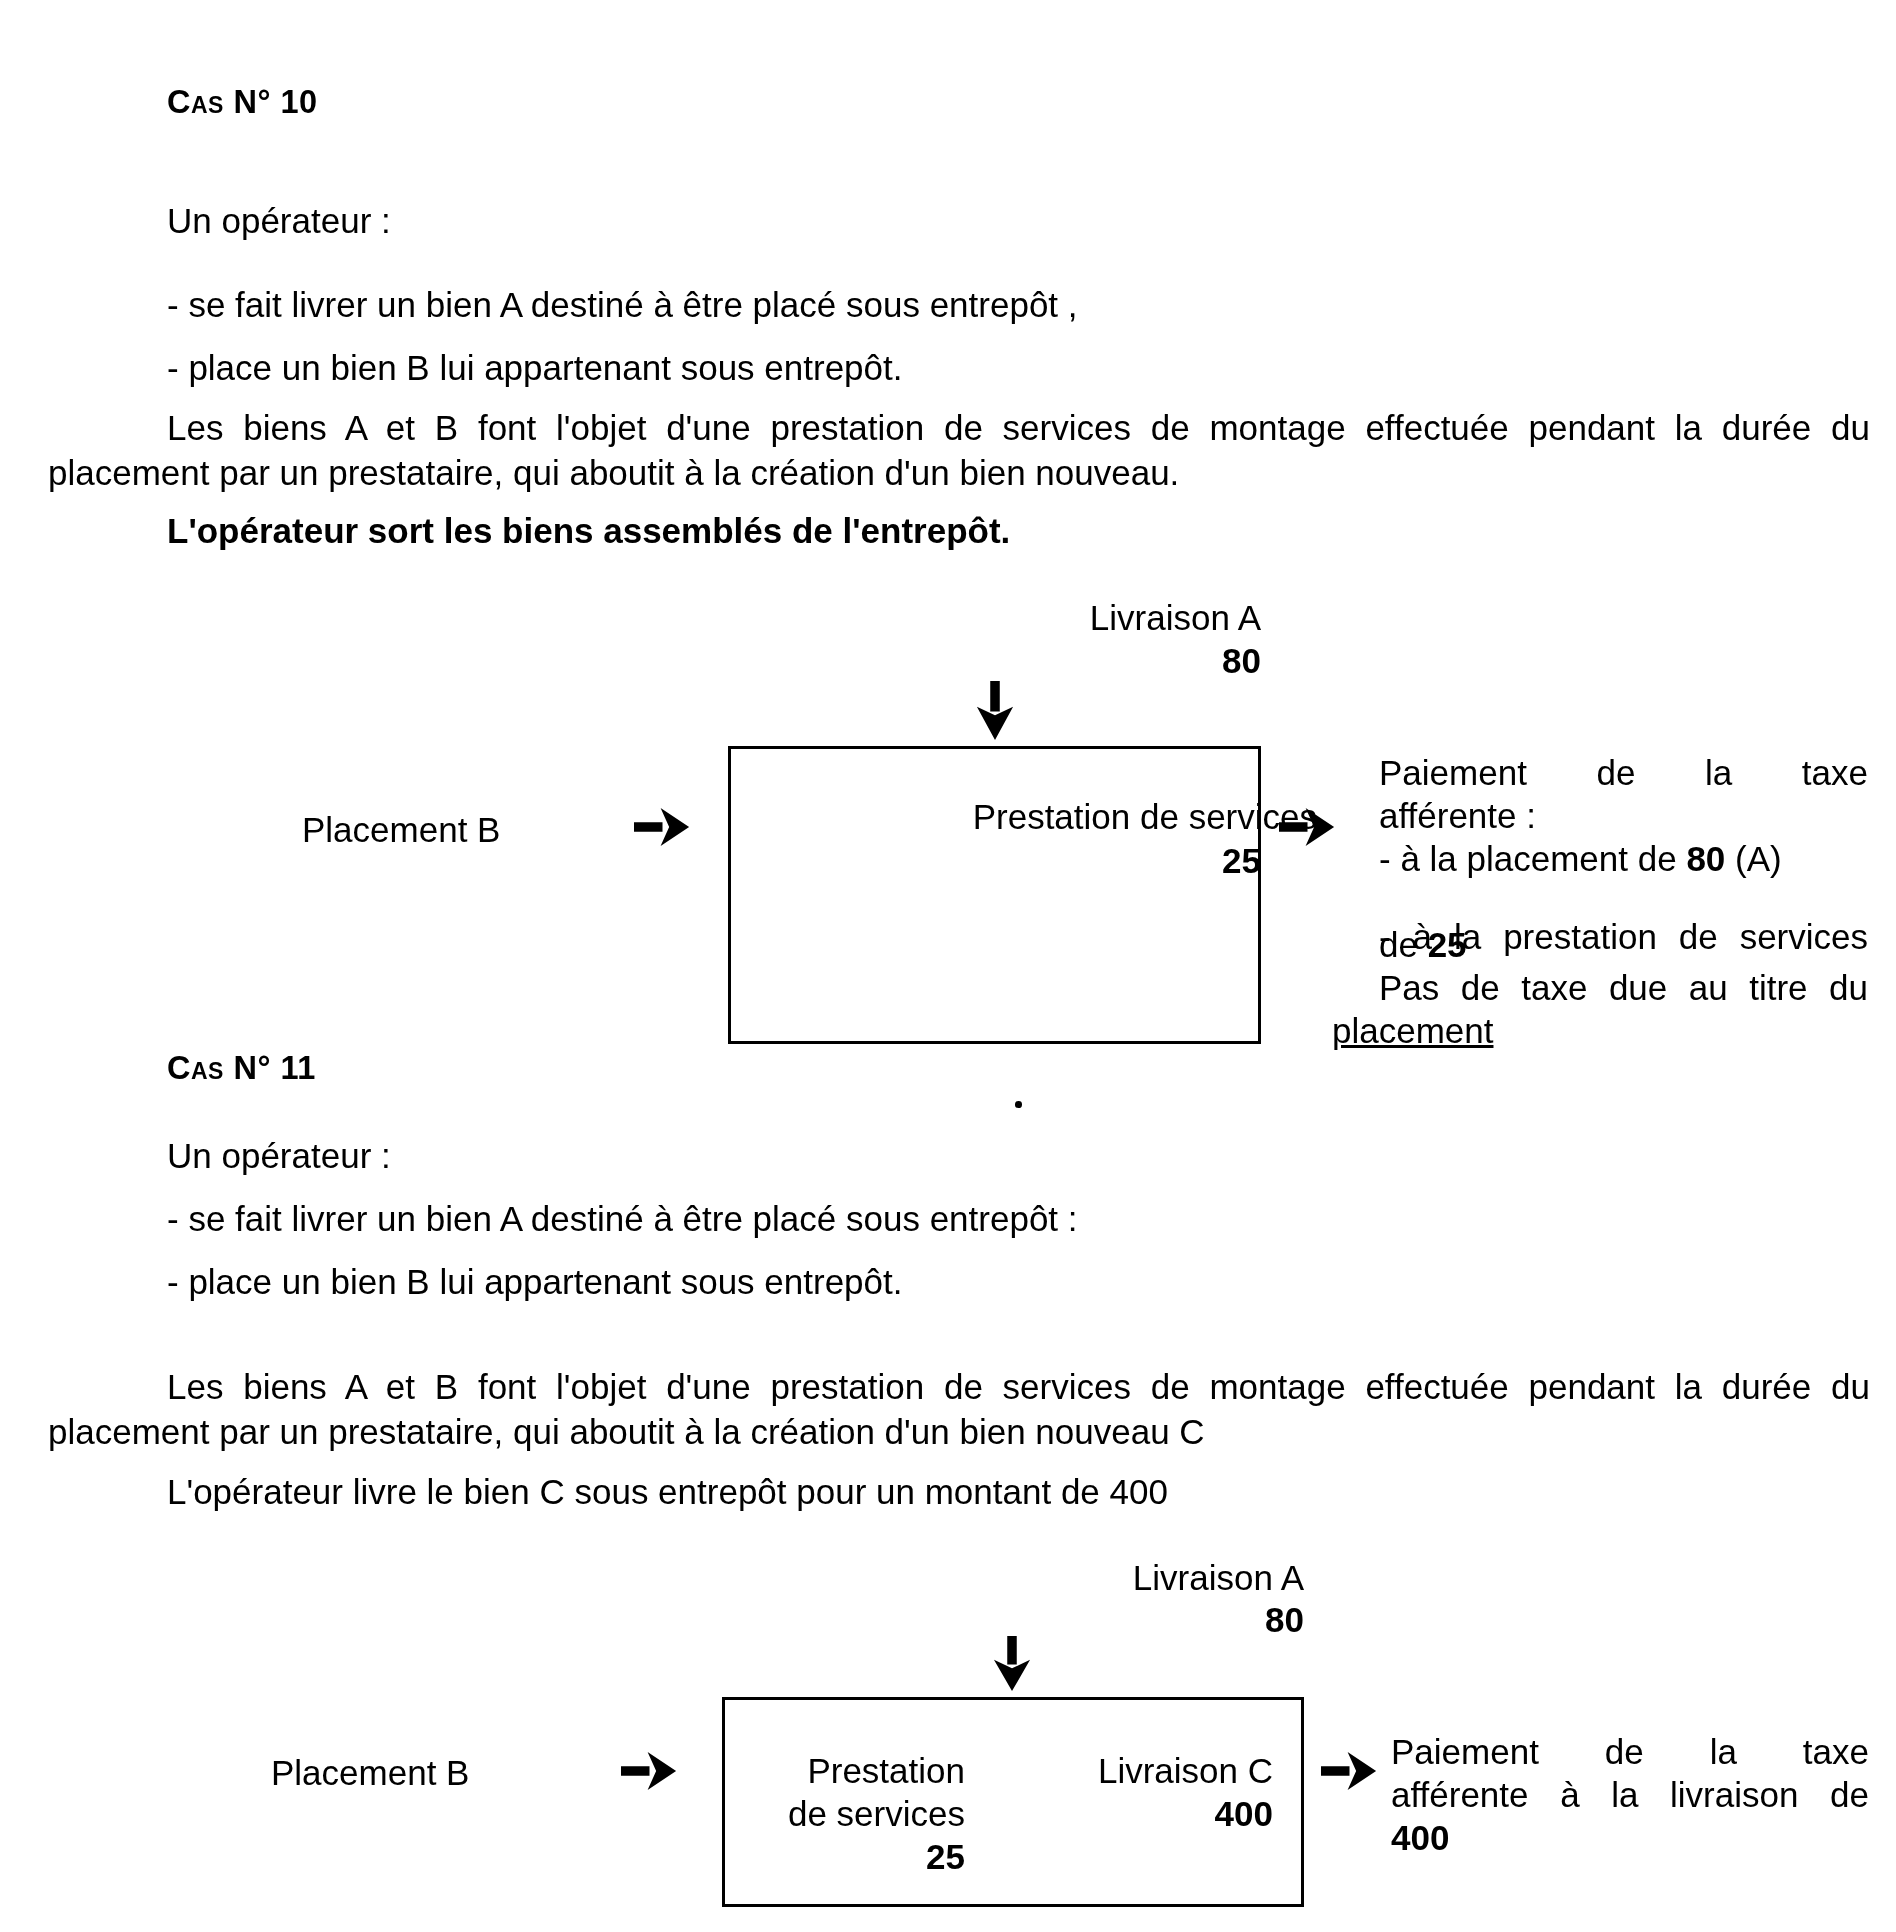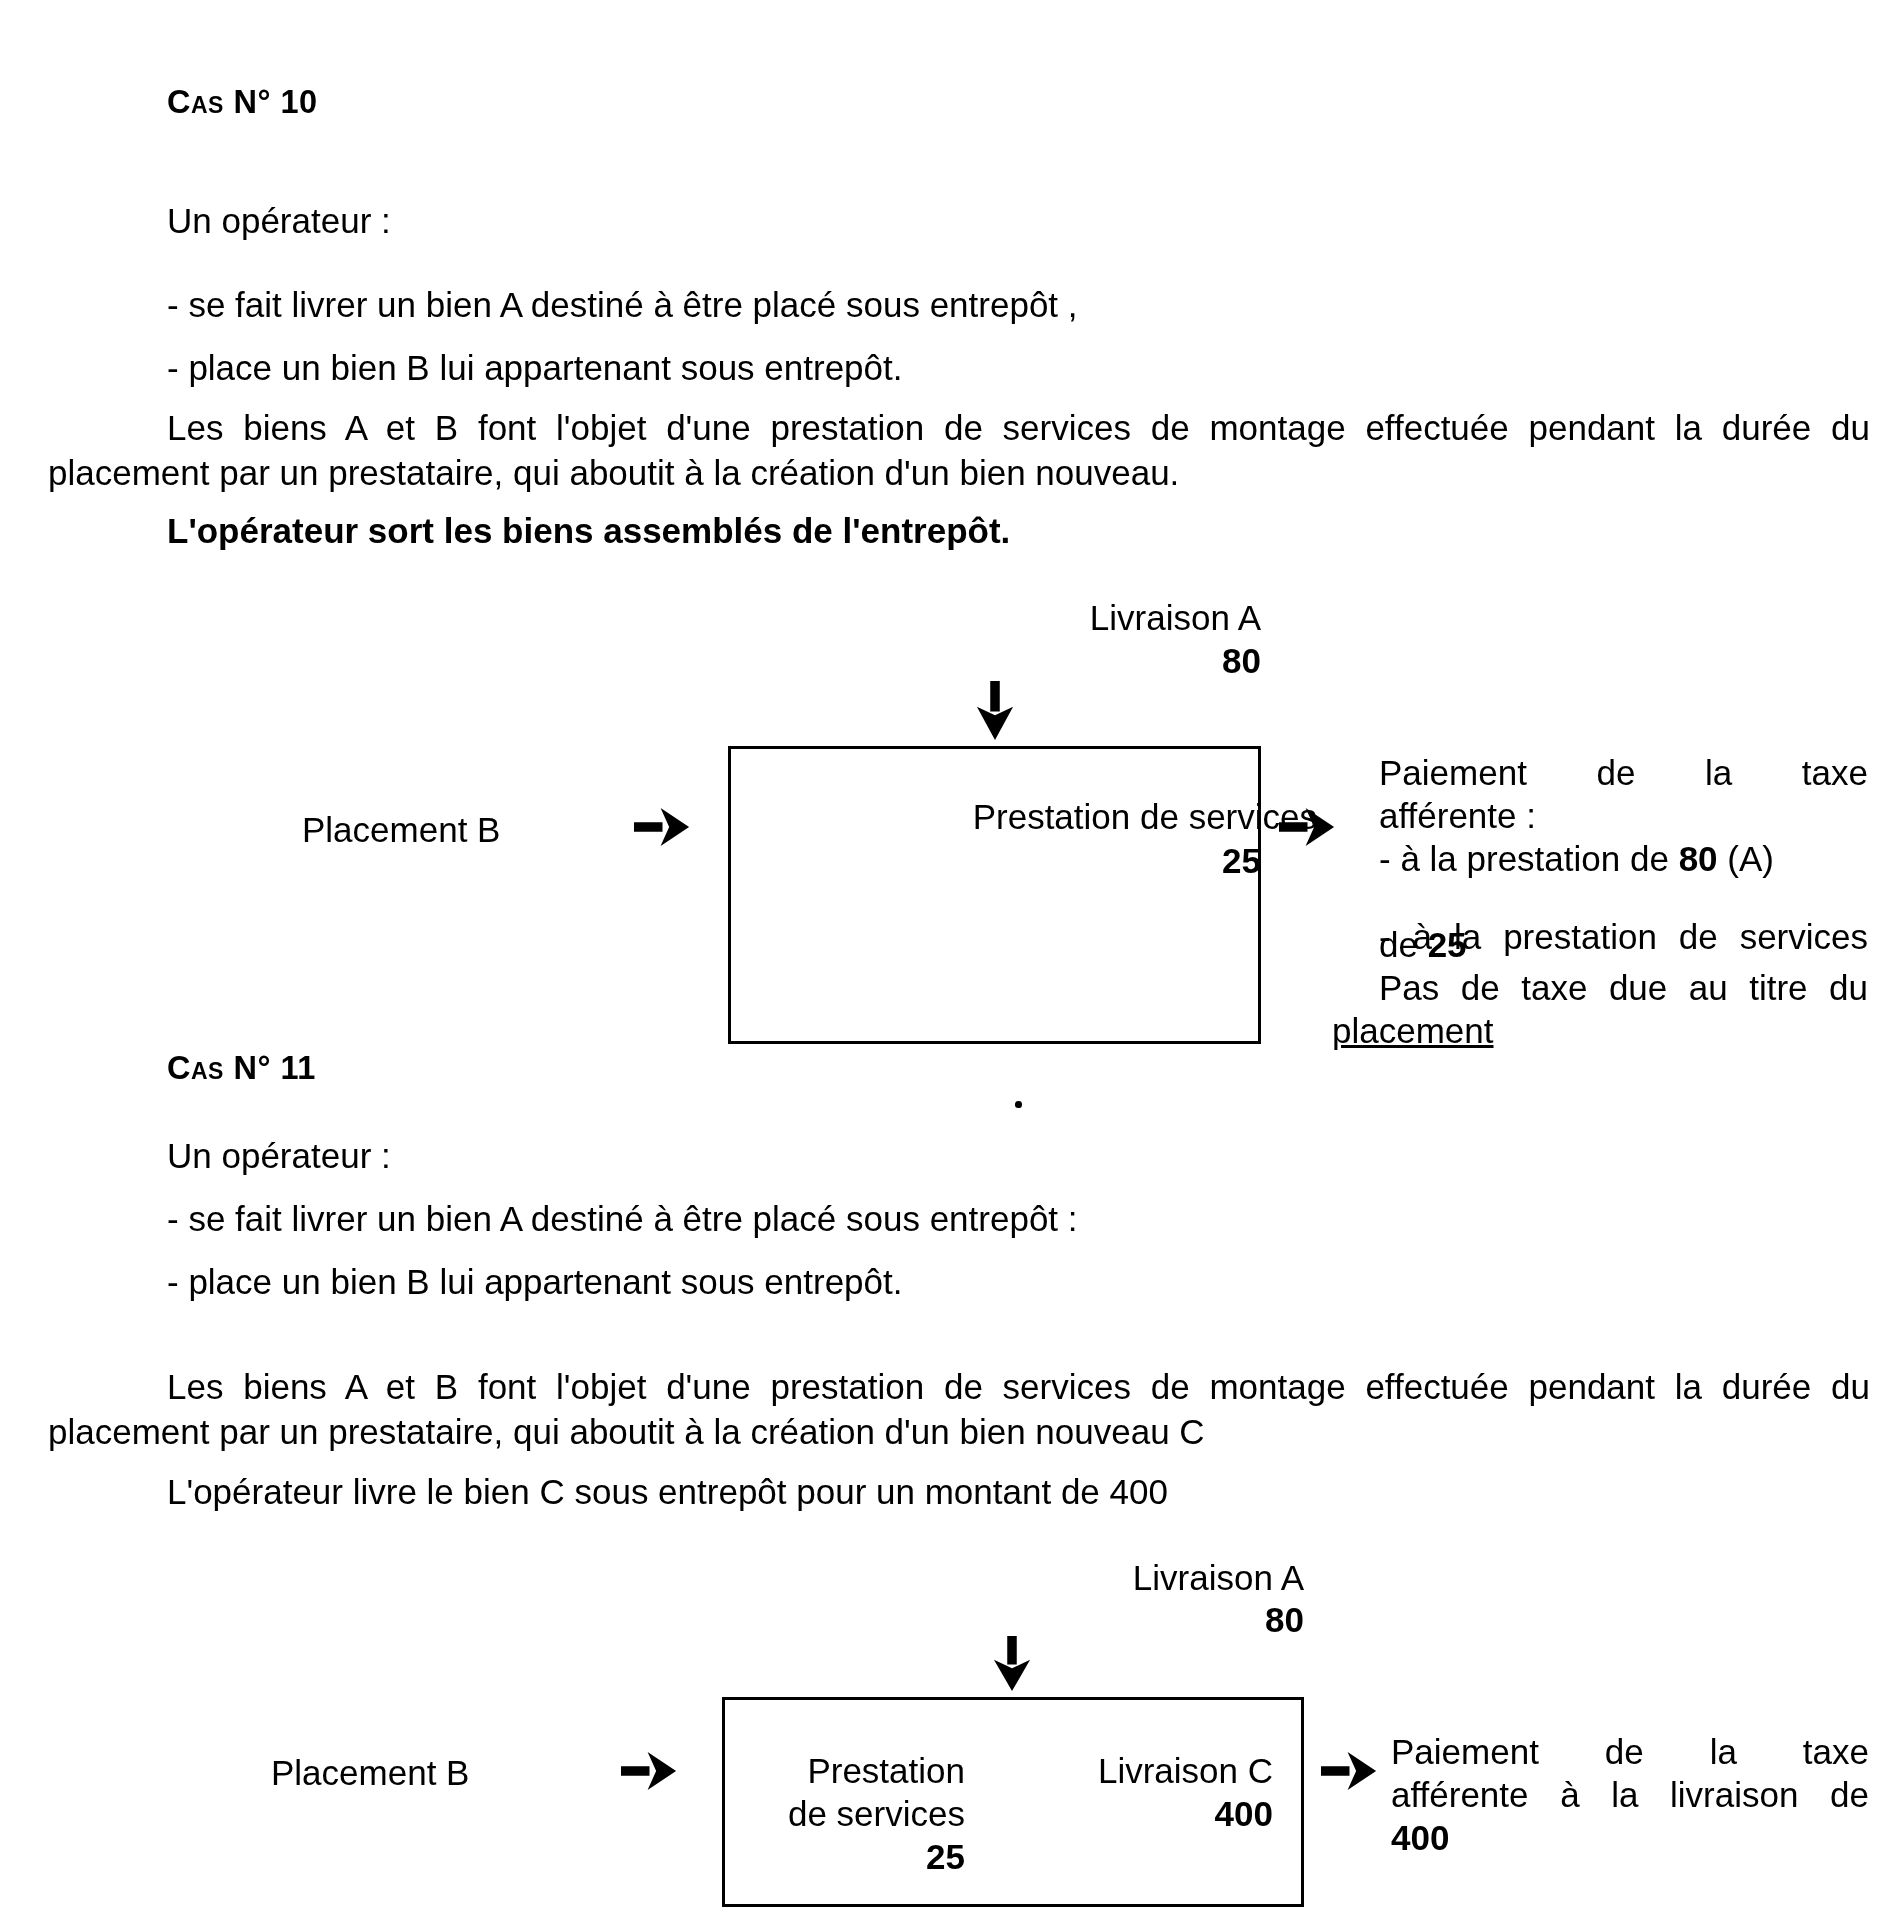--- a/index.html
+++ b/index.html
@@ -84,21 +84,21 @@
   <svg width="57" height="48" viewBox="0 0 60 50">
     <rect x="0" y="20" width="30" height="10" fill="#000"></rect>
     <path d="M28 5 L58 25 L28 45 L37 25 Z" fill="#000"></path>
   </svg>
 </div>
 
 <div class="abs note-line stretch" style="left:1379px; top:751px; width:489px;">Paiement de la taxe</div>
 
 <div class="abs note-line wrapless" style="left:1379px; top:794px; width:489px;">afférente :</div>
 
-<div class="abs note-line wrapless" style="left:1379px; top:837px; width:489px;"><span>- à la prestation de </span><span class="b">80</span><span> (A)</span></div>
+<div class="abs note-line wrapless" style="left:1379px; top:837px; width:489px;"><span>- à la placement de </span><span class="b">80</span><span> (A)</span></div>
 
 <div class="abs note-line stretch" style="left:1379px; top:880px; width:489px;margin-top:35px;">- à la prestation de services</div>
 
 <div class="abs note-line wrapless" style="left:1379px; top:923px; width:489px;"><span>de </span><span class="b">25</span></div>
 
 <div class="abs note-line stretch" style="left:1379px; top:966px; width:489px;">Pas de taxe due au titre du</div>
 
 <div class="abs note-line wrapless" style="left:1332px; top:1009px; width:489px;text-decoration:underline;">placement</div>
 
 <div class="abs heading" style="left:167px; top:1050px;">Cas N° 11</div>

